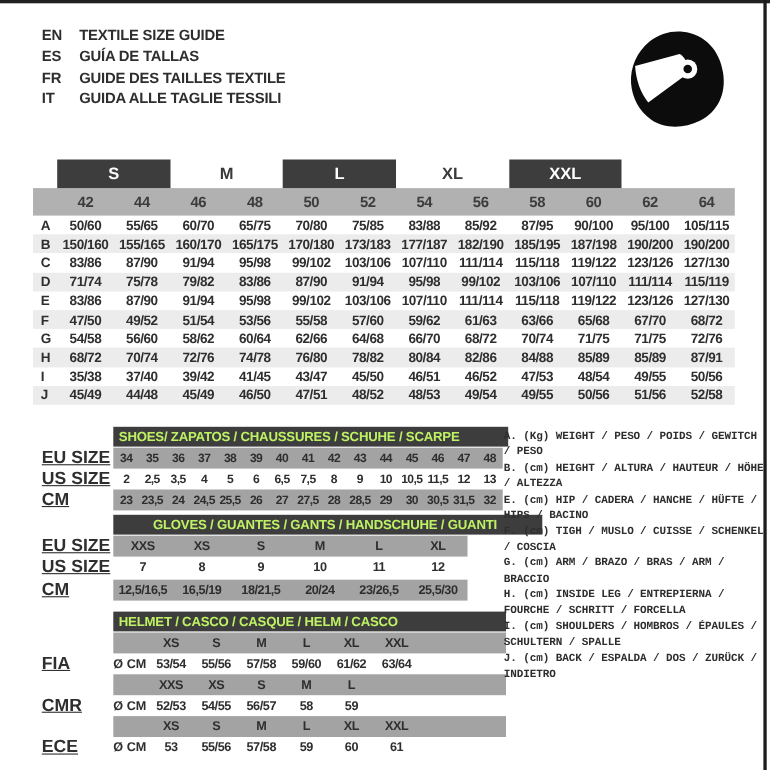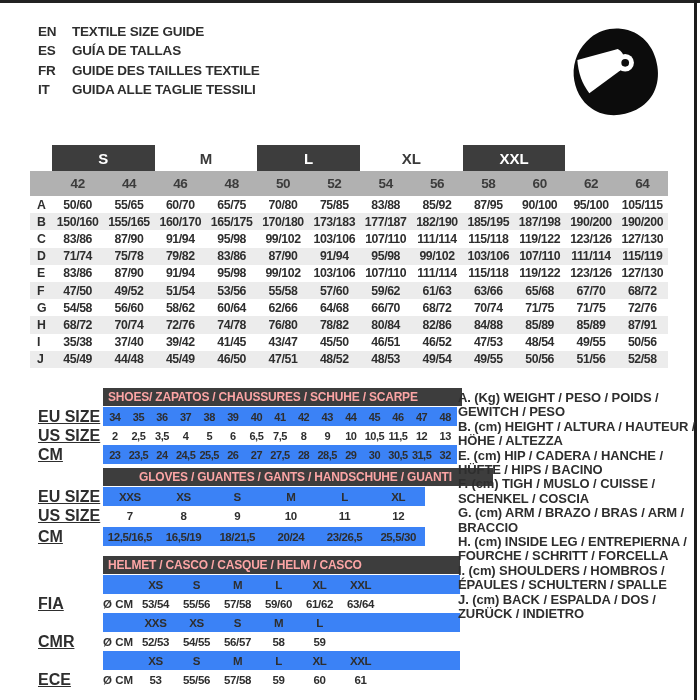--- a/index.html
+++ b/index.html
@@ -27,35 +27,35 @@
     font-size:15px;color:#3a3a3a;}
   .group-cell.boxed{background:#3d3d3d;color:#ffffff;}
   #numbers-row{height:25px;background:#b1b1b1;}
   #numbers-row .val-cell{font-size:13.5px;color:#3c3c3c;}
   .data-row{height:17.2px;font-size:12.3px;}
   .data-row.stripe{background:#ececec;}
   .letter-cell{display:flex;align-items:center;padding-left:7px;}
   .val-cell{display:flex;align-items:center;justify-content:center;letter-spacing:-0.4px;white-space:nowrap;}
 
   
-  .section-bar{position:absolute;left:103px;height:18px;background:#3d3d3d;color:#fca5a5;
+  .section-bar{position:absolute;left:103px;height:18px;background:#3d3d3d;color:#bef264;
     font-size:12px;display:flex;align-items:center;padding-left:5px;letter-spacing:-0.2px;white-space:nowrap;}
   .side-label{position:absolute;left:38px;height:19px;display:flex;align-items:center;font-size:16px;text-decoration:underline;}
   .sec-row{position:absolute;left:103px;height:19px;display:grid;}
-  .sec-row.gray{background:#3b82f6;}
+  .sec-row.gray{background:#a3a3a3;}
   .sec-row .val-cell{font-size:11.5px;}
   .shoes-row{width:354px;grid-template-columns:repeat(15,1fr);}
   .shoes-row .val-cell{font-size:11px;letter-spacing:-0.5px;}
   .gloves-row{width:322px;grid-template-columns:repeat(6,1fr);}
   .helmet-row{width:357px;grid-template-columns:32px repeat(6,41px) 1fr;}
   .unit-cell{display:flex;align-items:center;font-size:11.5px;white-space:nowrap;}
 
   
-  #legend{position:absolute;left:458px;top:391px;width:240px;font-size:13px;
-    line-height:14.4px;letter-spacing:-0.1px;}
+  #legend{position:absolute;left:458px;top:391px;width:240px;font-size:10px;
+    line-height:14.4px;letter-spacing:-0.1px;font-family:Liberation Mono, monospace;}
 </style>
 </head>
 <body>
 
 <div class="top-border"></div>
 <div class="right-border"></div>
 
 <div id="langs">
     <div class="lang-row">
       <div class="lang-code">EN</div>

